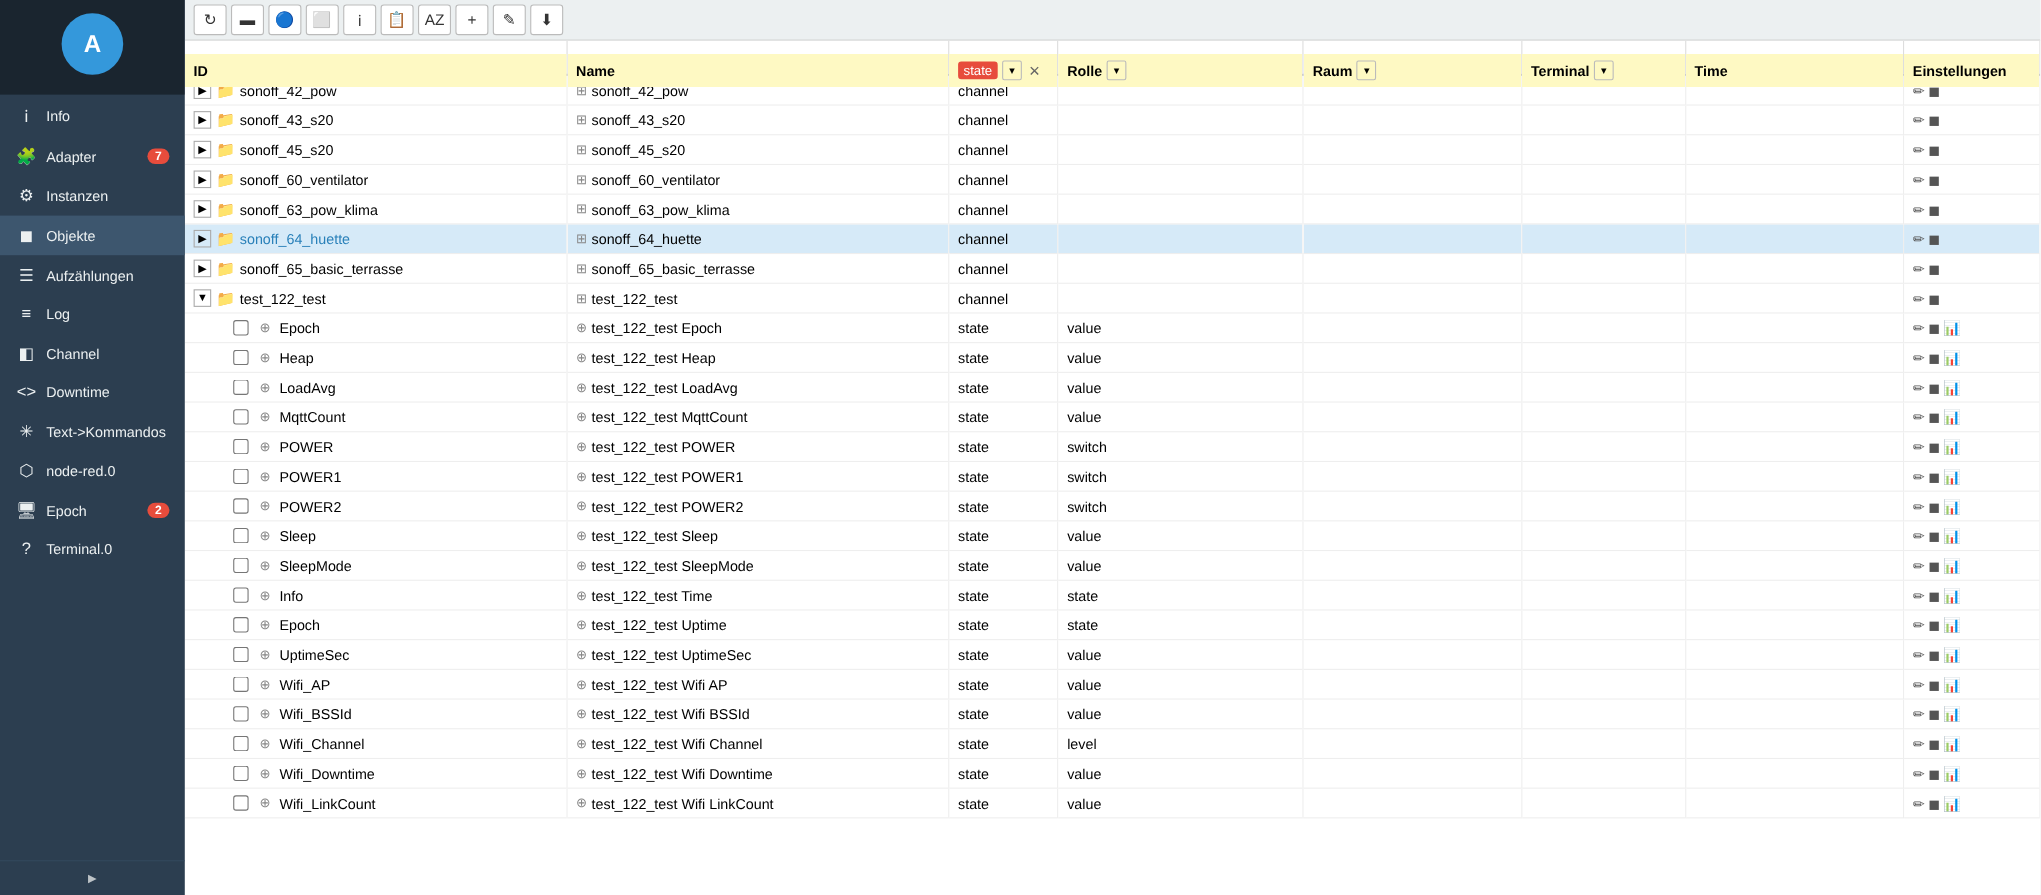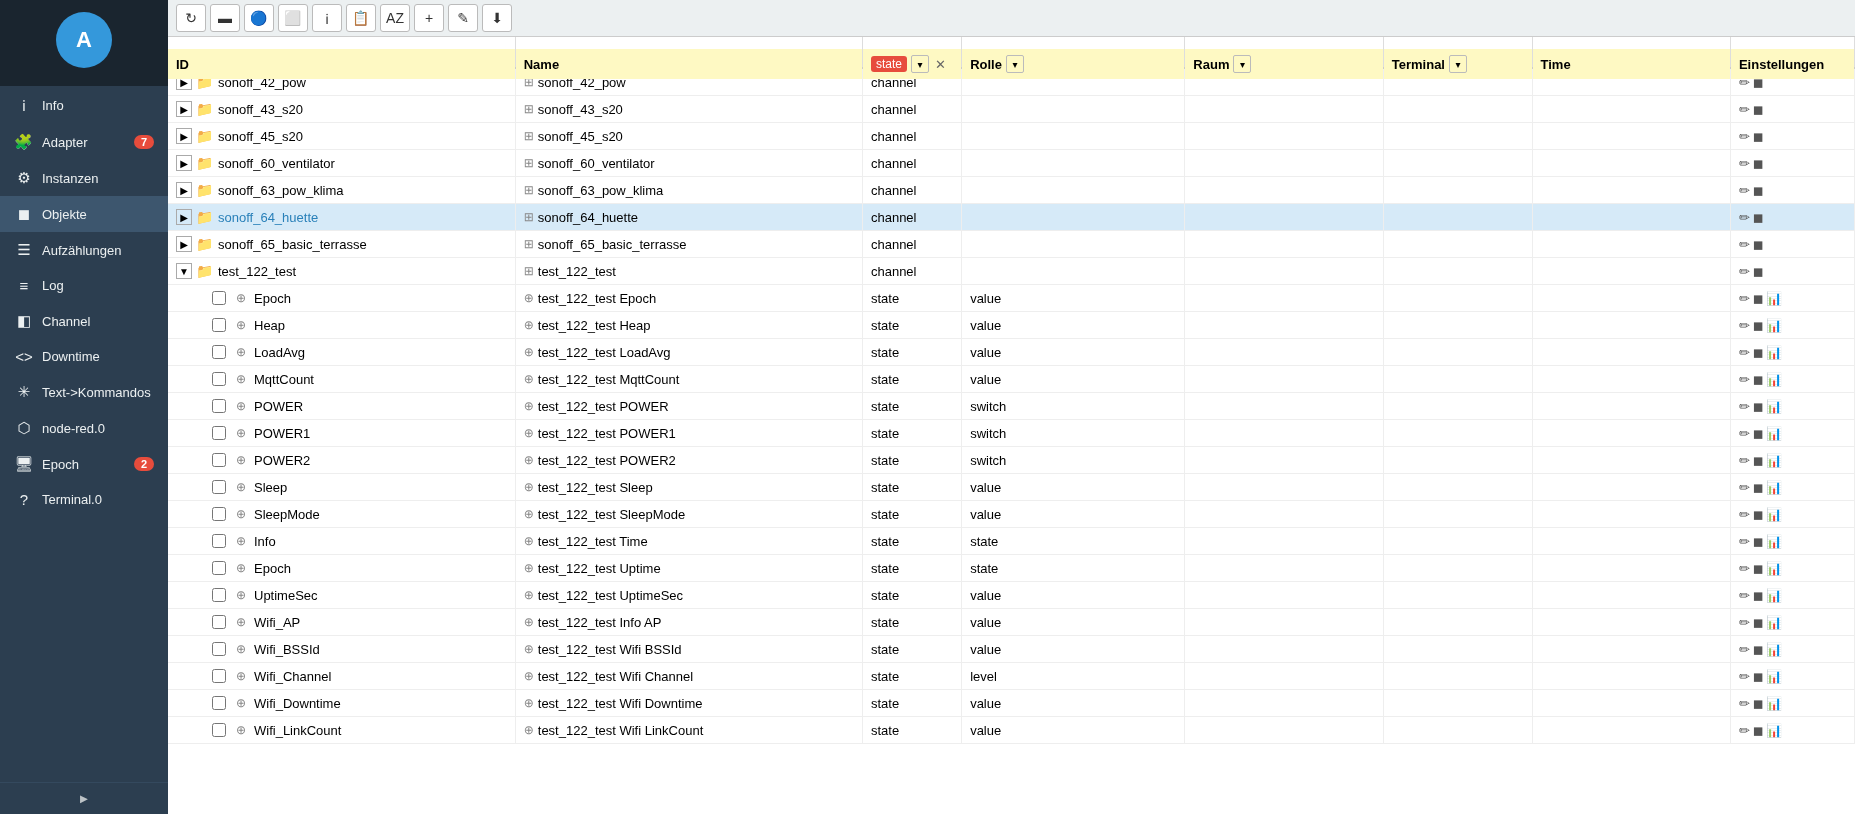--- a/index.html
+++ b/index.html
@@ -890,21 +890,21 @@
             <td>
               <div class="id-cell" style="padding-left: 36px;">
                 <input type="checkbox" class="checkbox" style="">
                 <span class="row-icon" style="color: rgb(136, 136, 136); font-size: 12px;">⊕</span>
                 <span>Wifi_AP</span>
               </div>
             </td>
             <td>
               <div style="display: flex; align-items: center; gap: 4px;">
                 <span style="color: rgb(136, 136, 136); font-size: 12px;">⊕</span>
-                <span>test_122_test Info AP</span>
+                <span>test_122_test Wifi AP</span>
               </div>
             </td>
             <td>state</td>
             <td>value</td>
             <td></td>
             <td></td>
             <td></td>
             <td>
               <div class="action-icons">
                 <span class="act-icon">✏</span>

